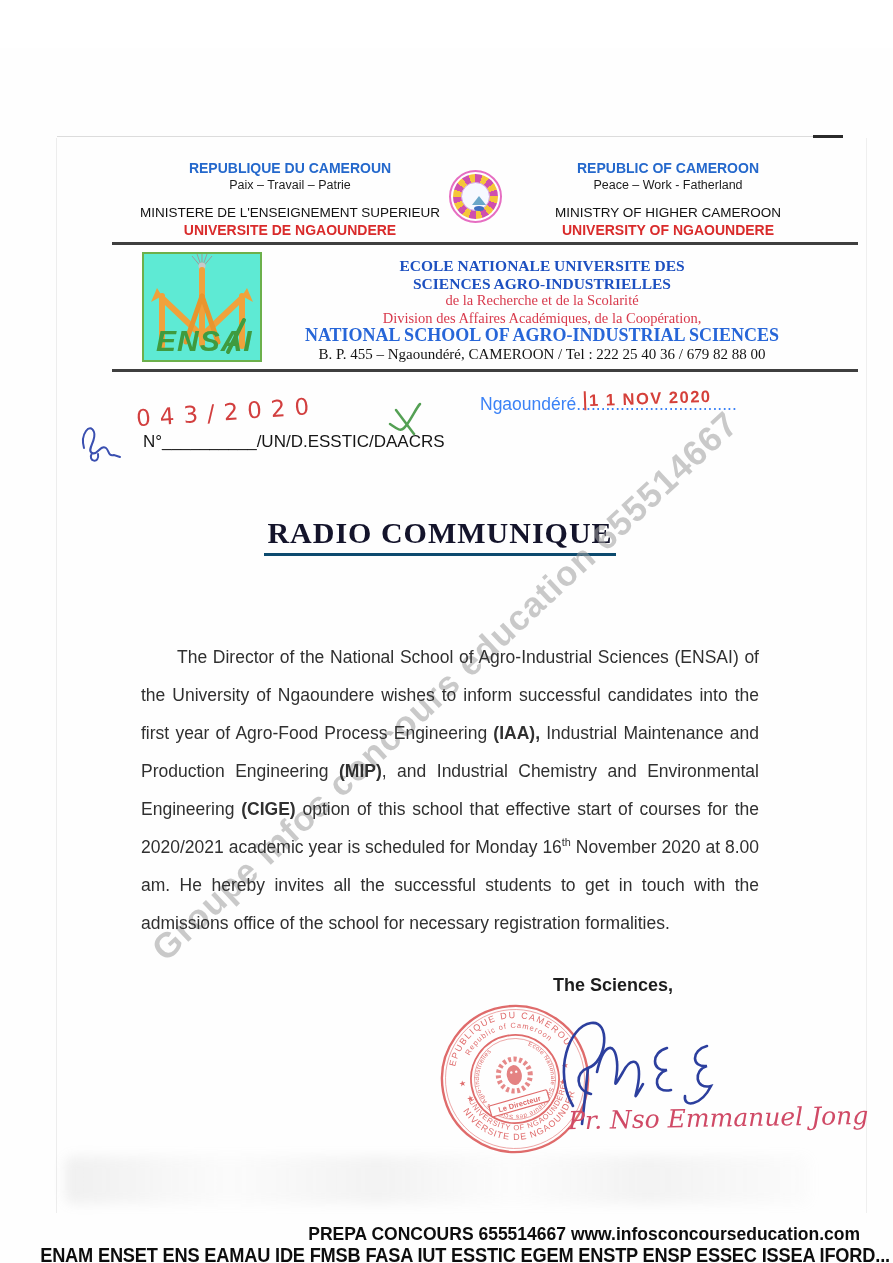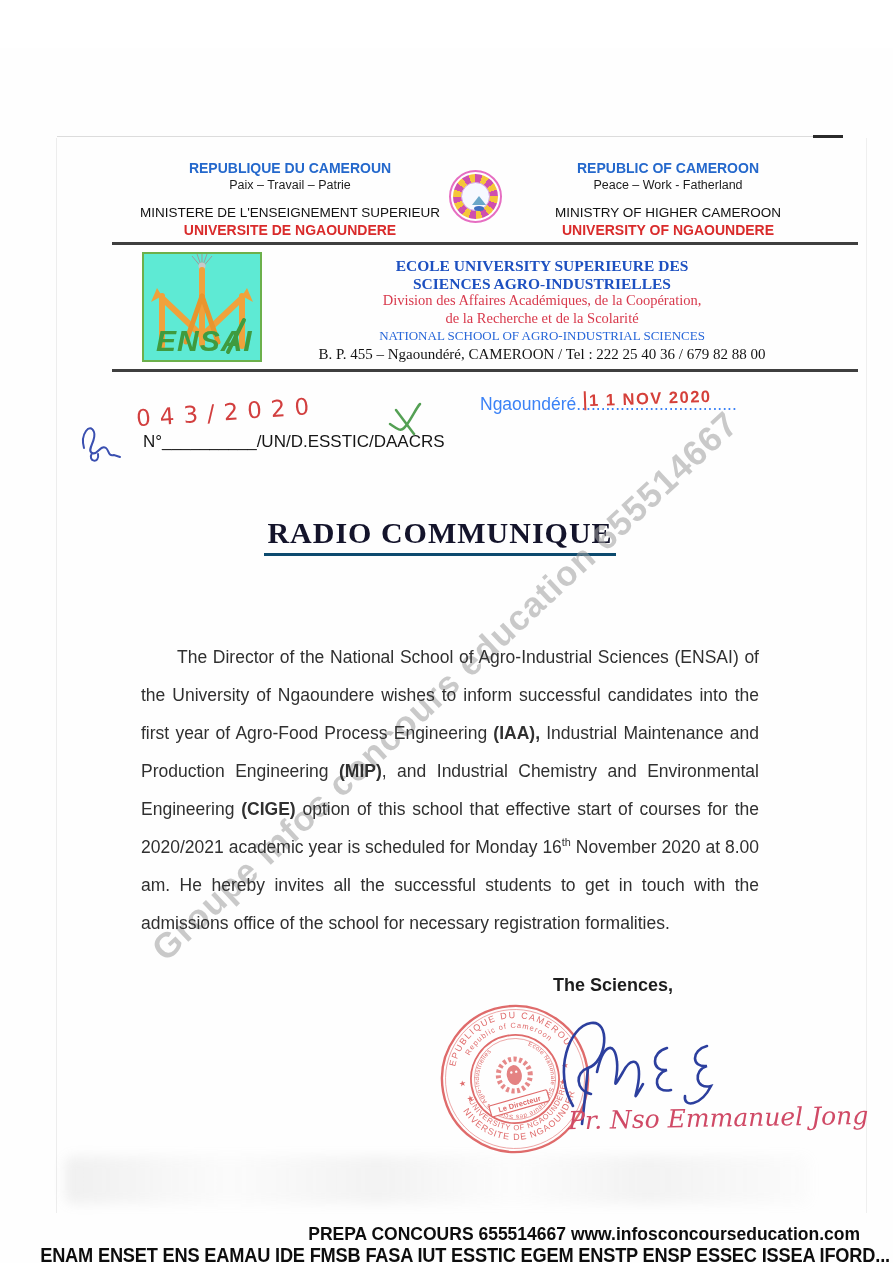--- a/index.html
+++ b/index.html
@@ -35,21 +35,21 @@
 
   
   .ensai-box{position:absolute;left:142px;top:204px;width:116px;height:106px;background:#5eead4;
         border:2px solid #6cb04b;}
 
   
   .school{position:absolute;left:300px;top:209px;width:484px;text-align:center;
         font-family:"Liberation Serif",serif;line-height:17.5px;}
   .school .fr{color:var(--school-blue);font-weight:bold;font-size:15.5px;}
   .school .dv{color:var(--school-red);font-size:14.5px;}
-  .school .en{color:var(--school-blue2);font-weight:normal;font-size:13px;}
+  .school .en{color:var(--school-blue2);font-weight:bold;font-size:18px;}
   .school .ad{color:#141414;font-size:15px;margin-top:1px;}
 
   
   .dateline{position:absolute;left:480px;top:346px;font-size:17.5px;color:#3b82f6;}
   .date-stamp{position:absolute;left:584px;top:341px;color:var(--stamp-date-red);font-weight:bold;
         font-size:16.5px;letter-spacing:1.5px;transform:rotate(-2deg);border-left:2.5px solid var(--stamp-date-red);
         padding-left:3px;background:transparent;}
   .hand-number{position:absolute;left:136px;top:351px;color:var(--handwrite-red);font-size:23px;
         letter-spacing:9px;transform:rotate(-4deg);font-family:"DejaVu Sans",sans-serif;}
   .ref-line{position:absolute;left:143px;top:384px;font-size:17px;color:#161616;}
@@ -149,24 +149,24 @@
       <g stroke="#e8952e" stroke-width="5" stroke-linecap="round" fill="none">
         <path d="M58 42 L42 88"></path>
         <path d="M58 42 L74 88"></path>
       </g>
       <path d="M100 66 L84 98" stroke="#3f9b3f" stroke-width="4" stroke-linecap="round"></path>
       <text x="12" y="97" fill="#3f9b3f" style="font:italic bold 30px 'Liberation Sans',sans-serif;letter-spacing:1px">ENSAI</text>
     </svg>
   </div>
 
   <div class="school">
-    <div class="fr">ECOLE UNIVERSITY SUPERIEURE DES</div>
+    <div class="fr">ECOLE NATIONALE UNIVERSITE DES</div>
     <div class="fr">SCIENCES AGRO-INDUSTRIELLES</div>
+    <div class="dv">de la Recherche et de la Scolarité</div>
     <div class="dv">Division des Affaires Académiques, de la Coopération,</div>
-    <div class="dv">de la Recherche et de la Scolarité</div>
     <div class="en">NATIONAL  SCHOOL OF AGRO-INDUSTRIAL SCIENCES</div>
     <div class="ad">B. P. 455 – Ngaoundéré,  CAMEROON / Tel : 222 25 40 36 / 679 82 88 00</div>
   </div>
 
   <div class="rule rule2"></div>
 
   <div class="dateline"><span>Ngaoundéré</span><span>.................................</span></div>
   <div class="date-stamp">1 1 NOV 2020</div>
 
   <div class="hand-number">043/2020</div>

